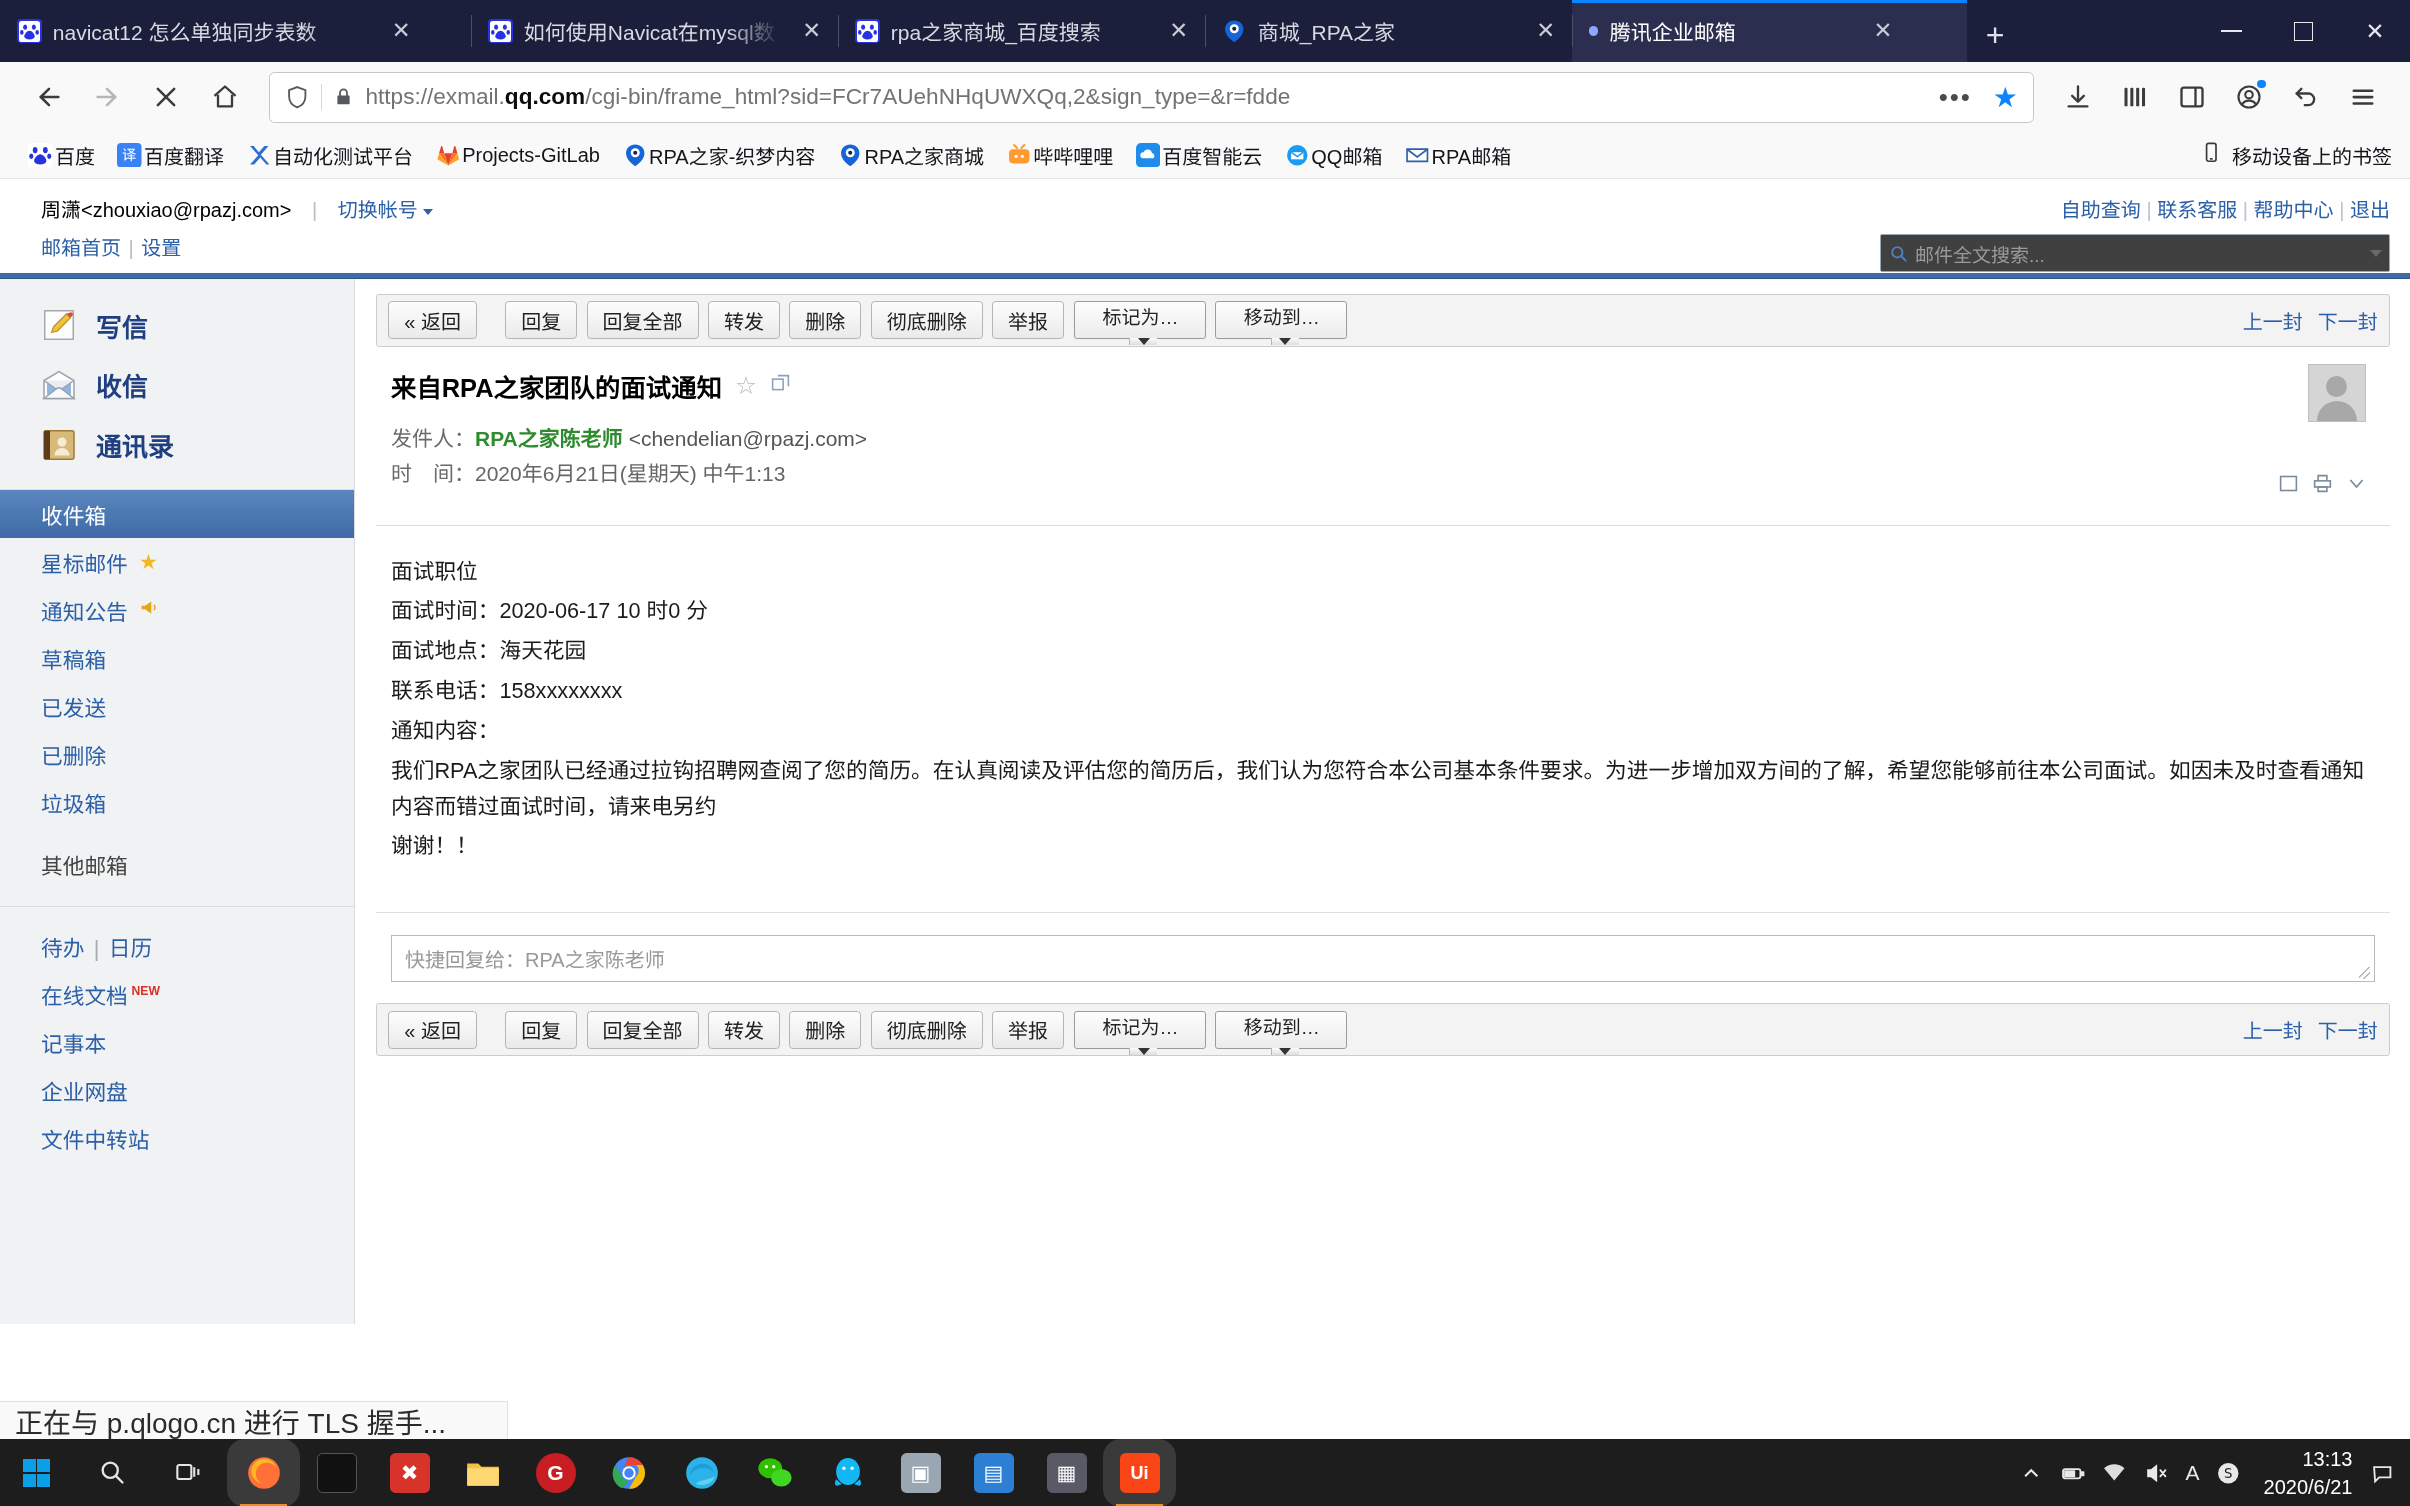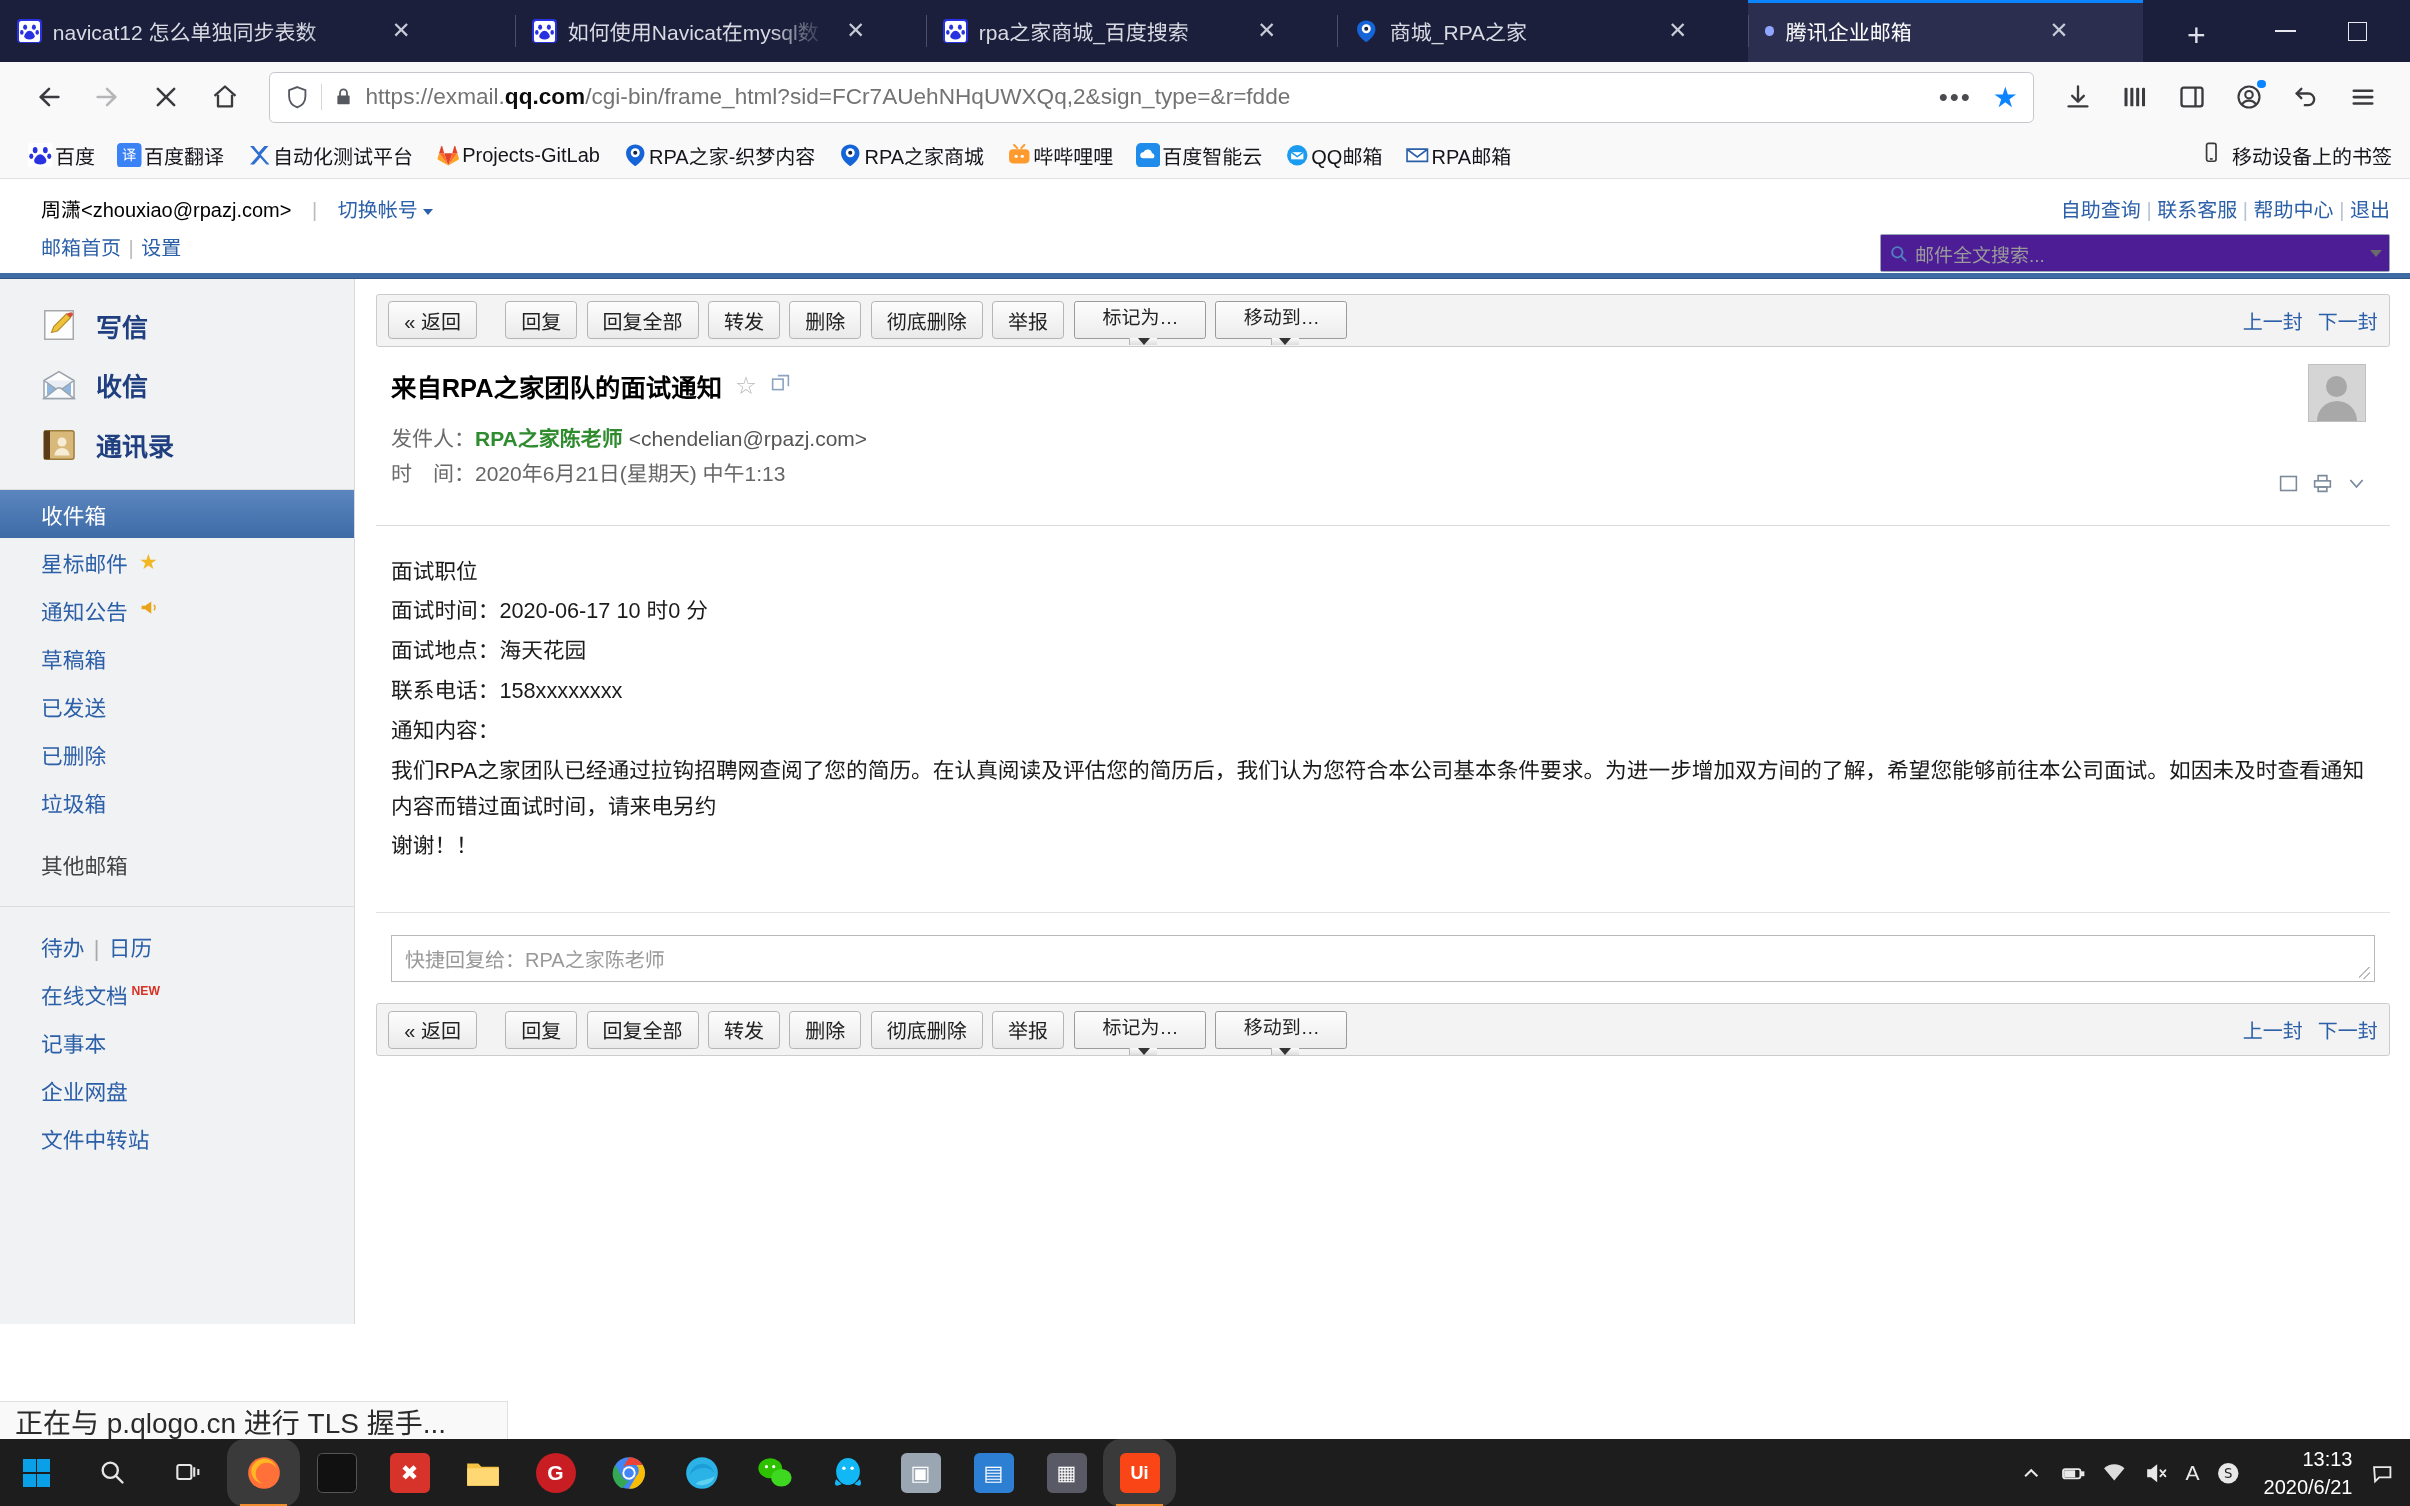--- a/index.html
+++ b/index.html
@@ -21,21 +21,20 @@
   }
 
   
   .tabstrip {
     position: relative;
     height: 62px;
     background: #1c1f3b;
     display: flex;
     align-items: flex-end;
     padding: 0;
-    gap: 44px;
   }
   .tab {
     position: relative;
     height: 62px;
     display: flex;
     align-items: center;
     gap: 11.3px;
     padding: 0 9.4px 0 17px;
     color: #d8dae3;
     font-size: 21px;
@@ -246,21 +245,21 @@
     font-size: 20px;
   }
   .qq-user2 a { color: #2b5fa8; text-decoration: none; }
   .qq-user2 .divider { color: #bbb; margin: 0 7.5px; }
 
   .qq-search {
     position: absolute;
     right: 21px; top: 55px;
     width: 510px; height: 38px;
     border: 0.9px solid #9aa7b5;
-    background: #4c1d95;
+    background: #404040;
     display: flex; align-items: center;
     padding: 0 7.5px;
     border-radius: 1.9px;
   }
   .qq-search .sicon { color:#4f7fbd; font-size:17px; margin-right:7.5px; display:flex;}
   .qq-search .sicon svg { width:19px; height:19px; }
   .qq-search .sph { font-size: 19px; color: #9a9a9a; flex:1 1 auto;}
   .qq-search .sdrop {
     width: 0; height: 0;
     border-left: 6.6px solid transparent;

